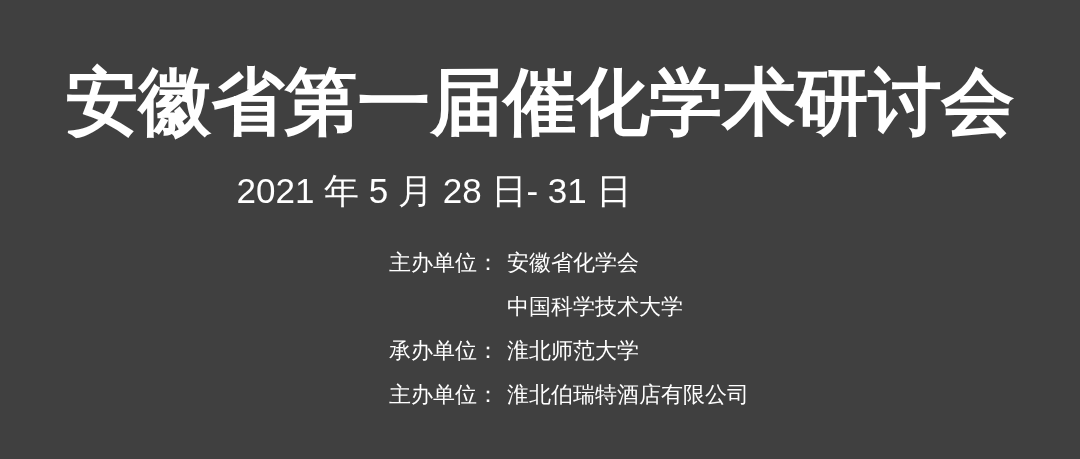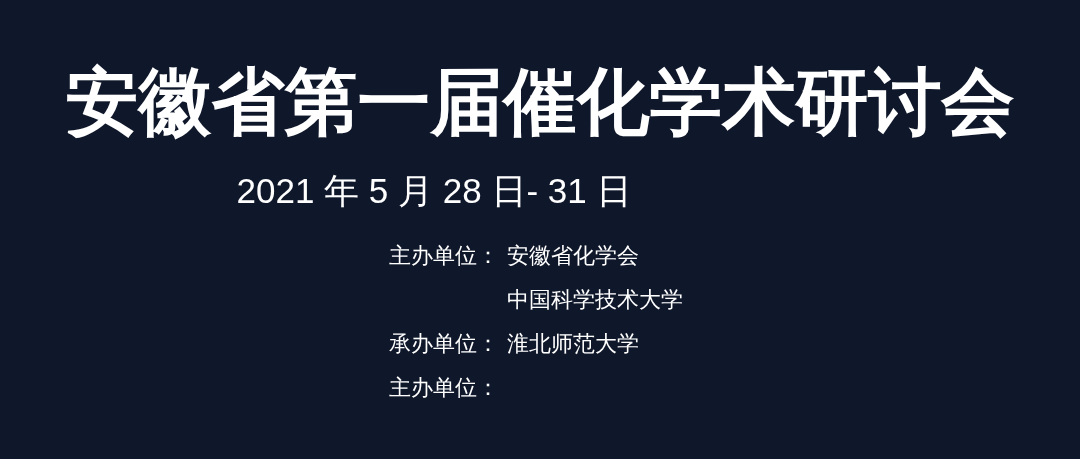--- a/index.html
+++ b/index.html
@@ -46,41 +46,41 @@
     white-space: nowrap;
   }
   .org-block {
     position: absolute;
     top: 241px;
     left: 389px;
     width: 560px;
   }
   .org-row {
     display: flex;
-    align-items: flex-start;
+    align-items: center;
     height: 44px;
     color: #ffffff;
     font-size: 22px;
     font-weight: normal;
     white-space: nowrap;
   }
   .org-label {
     width: 118px;
     flex: 0 0 118px;
     text-align: left;
   }
   .org-value {
     flex: 0 1 auto;
     text-align: left;
   }
 </style>
 </head>
 <body>
 
-<div id="poster" style="background: #0f172a;">
+<div id="poster" style="background: #404040;">
 
   <div class="title">安徽省第一届催化学术研讨会</div>
 
   <div class="date">2021 年 5 月 28 日- 31 日</div>
 
   <div class="org-block">
 
     <div class="org-row">
       <span class="org-label">主办单位：</span>
       <span class="org-value">安徽省化学会</span>
@@ -91,17 +91,18 @@
       <span class="org-value">中国科学技术大学</span>
     </div>
 
     <div class="org-row">
       <span class="org-label">承办单位：</span>
       <span class="org-value">淮北师范大学</span>
     </div>
 
     <div class="org-row">
       <span class="org-label">主办单位：</span>
+      <span class="org-value">淮北伯瑞特酒店有限公司</span>
     </div>
 
   </div>
 
 </div>
 
 </body></html>

